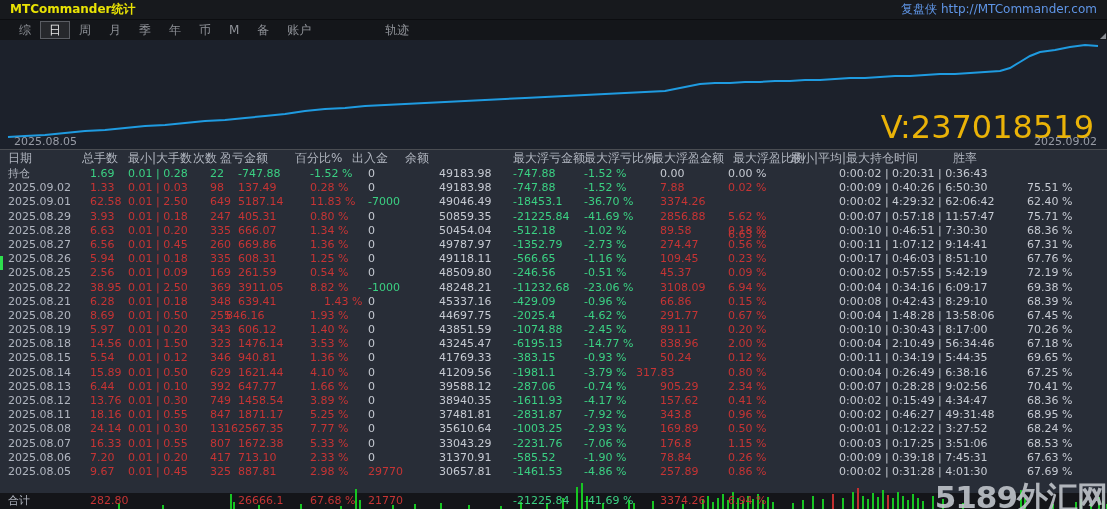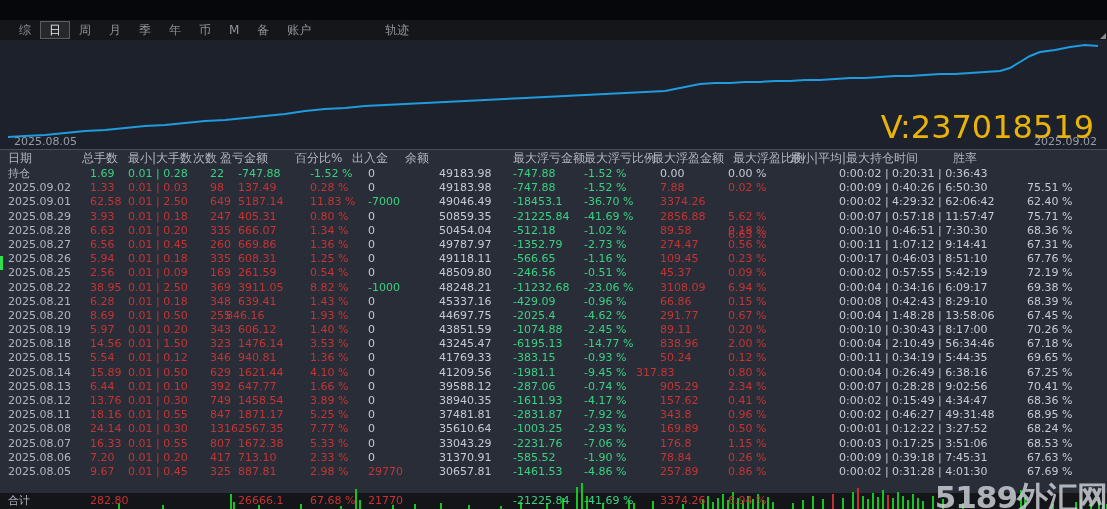--- a/index.html
+++ b/index.html
@@ -44,20 +44,24 @@
   .bars-svg{position:absolute;left:0;bottom:0;z-index:2;pointer-events:none;}
   .edge-marker{position:absolute;left:0;top:256px;width:3px;height:14px;background:#2ee04e;z-index:4;}
   .watermark{position:absolute;right:0px;bottom:-4px;z-index:10;font-size:31px;font-weight:bold;
              color:#c4c8ce;opacity:.88;letter-spacing:-1px;line-height:1;}
 </style>
 </head>
 <body>
 
 <div class="app">
 
+  <div class="titlebar">
+    <span class="title">MTCommander统计</span>
+    <span class="brand">复盘侠 http://MTCommander.com</span>
+  </div>
 
   <div class="menubar">
       <span class="mi">综</span>
       <span class="mi sel">日</span>
       <span class="mi">周</span>
       <span class="mi">月</span>
       <span class="mi">季</span>
       <span class="mi">年</span>
       <span class="mi">币</span>
       <span class="mi">M</span>
@@ -236,21 +240,21 @@
           <span class="cell c-red" style="left: 728px;">6.94 %</span>
           <span class="cell c-plain" style="left: 839px;">0:00:04 | 0:34:16 | 6:09:17</span>
           <span class="cell c-plain" style="left: 1027px;">69.38 %</span>
         </div>
         <div class="trow">
           <span class="cell c-date" style="left: 8px;">2025.08.21</span>
           <span class="cell c-red" style="left: 90px;">6.28</span>
           <span class="cell c-red" style="left: 128px;">0.01 | 0.18</span>
           <span class="cell c-red" style="left: 210px;">348</span>
           <span class="cell c-red" style="left: 238px;">639.41</span>
-          <span class="cell c-red" style="left: 310px; text-align: center;">1.43 %</span>
+          <span class="cell c-red" style="left: 324px; text-align: center;">1.43 %</span>
           <span class="cell c-plain" style="left: 368px;">0</span>
           <span class="cell c-plain" style="left: 439px;">45337.16</span>
           <span class="cell c-green" style="left: 513px;">-429.09</span>
           <span class="cell c-green" style="left: 584px;">-0.96 %</span>
           <span class="cell c-red" style="left: 660px;">66.86</span>
           <span class="cell c-red" style="left: 728px;">0.15 %</span>
           <span class="cell c-plain" style="left: 839px;">0:00:08 | 0:42:43 | 8:29:10</span>
           <span class="cell c-plain" style="left: 1027px;">68.39 %</span>
         </div>
         <div class="trow">
@@ -320,21 +324,21 @@
         <div class="trow">
           <span class="cell c-date" style="left: 8px;">2025.08.14</span>
           <span class="cell c-red" style="left: 90px;">15.89</span>
           <span class="cell c-red" style="left: 128px;">0.01 | 0.50</span>
           <span class="cell c-red" style="left: 210px;">629</span>
           <span class="cell c-red" style="left: 238px;">1621.44</span>
           <span class="cell c-red" style="left: 310px;">4.10 %</span>
           <span class="cell c-plain" style="left: 368px;">0</span>
           <span class="cell c-plain" style="left: 439px;">41209.56</span>
           <span class="cell c-green" style="left: 513px;">-1981.1</span>
-          <span class="cell c-green" style="left: 584px;">-9.45 %</span>
+          <span class="cell c-green" style="left: 584px;">-3.79 %</span>
           <span class="cell c-red" style="left: 636px;">317.83</span>
           <span class="cell c-red" style="left: 728px;">0.80 %</span>
           <span class="cell c-plain" style="left: 839px;">0:00:04 | 0:26:49 | 6:38:16</span>
           <span class="cell c-plain" style="left: 1027px;">67.25 %</span>
         </div>
         <div class="trow">
           <span class="cell c-date" style="left: 8px;">2025.08.13</span>
           <span class="cell c-red" style="left: 90px;">6.44</span>
           <span class="cell c-red" style="left: 128px;">0.01 | 0.10</span>
           <span class="cell c-red" style="left: 210px;">392</span>

